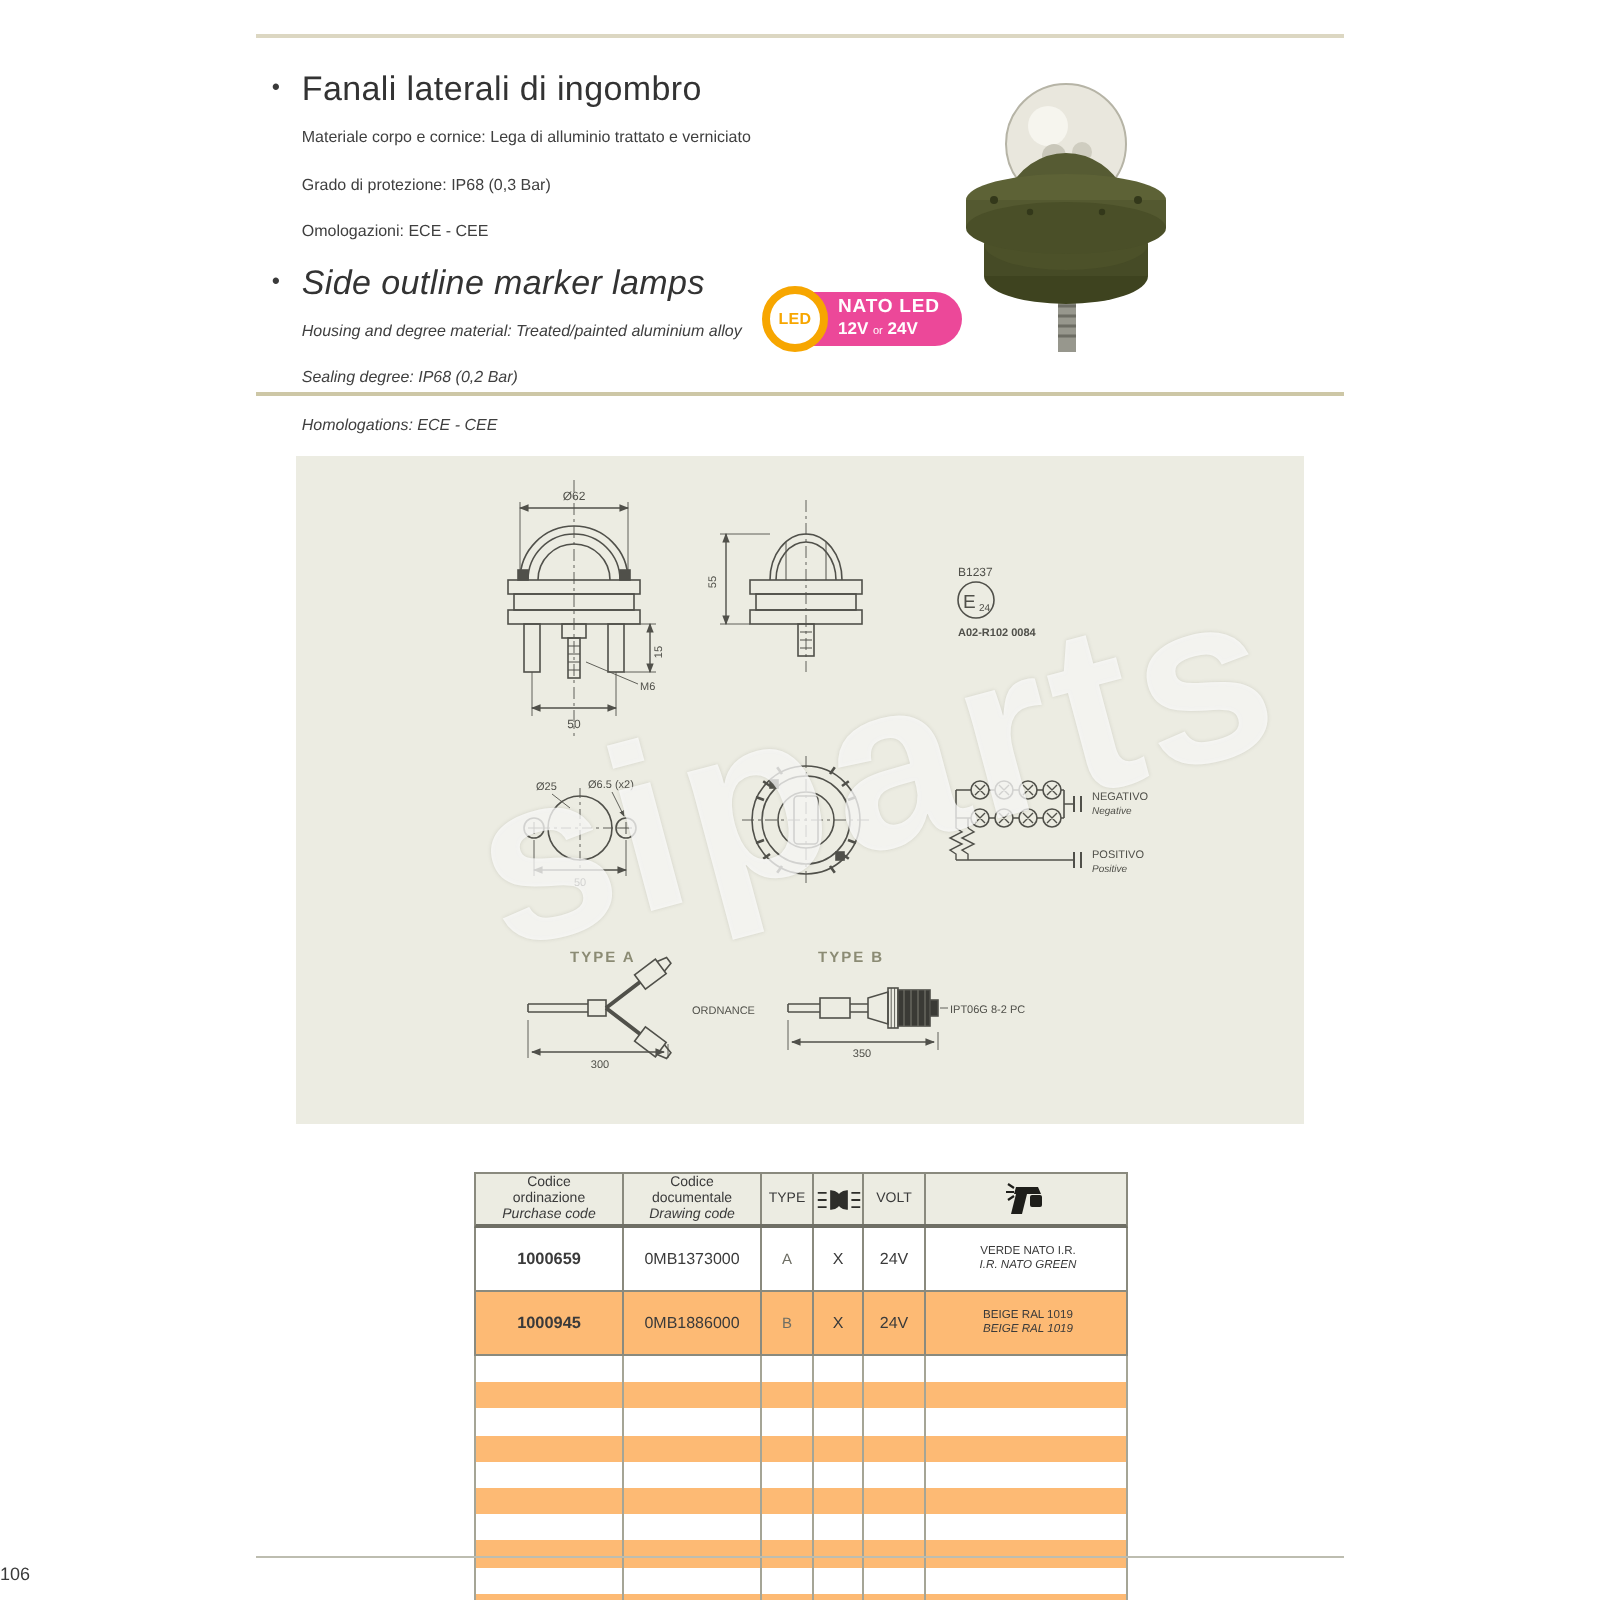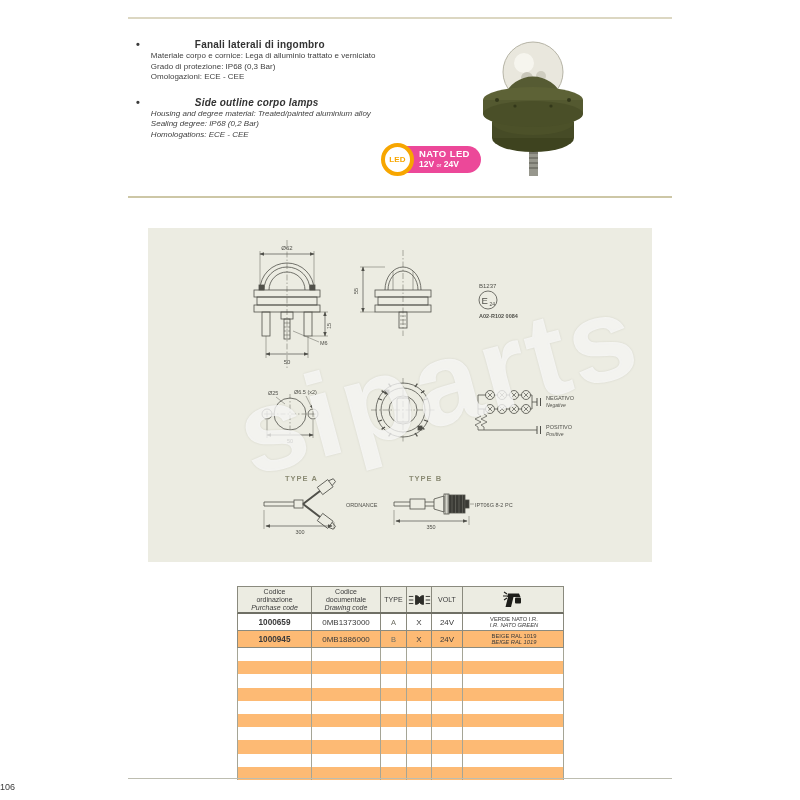--- a/index.html
+++ b/index.html
@@ -8,22 +8,22 @@
 
   .rule { position:absolute; left:128px; width:544px; height:2px; }
   .rule-top { top:17px; background:#dcd7c2; }
   .rule-mid { top:196px; background:#cdc7a6; }
   .rule-bottom { top:778px; height:1px; background:#bdbdb0; }
 
   
   .intro { position:absolute; left:136px; top:38px; width:340px; }
   .intro-item { display:flex; gap:11px; margin-bottom:13px; }
   .bullet { font-size:11px; line-height:13px; font-weight:bold; color:#3a3a3a; }
-  .intro-title { font-size:10px; font-weight:bold; line-height:13px; letter-spacing:.2px; color:#333;margin-left:44px; }
-  .intro-sub { font-size:8px; line-height:10.5px; margin-top:0; color:#3f3f3f; }
+  .intro-title { font-size:17px; font-weight:normal; line-height:13px; letter-spacing:.2px; color:#333; }
+  .intro-sub { font-size:8px; line-height:10.5px; margin-top:13px; color:#3f3f3f; }
   .en .intro-title, .en .intro-sub { font-style:italic; }
 
   
   .badge { position:absolute; left:384px; top:146px; width:97px; height:27px; background:#ec4899; border-radius:14px; }
   .badge-circle { position:absolute; left:-3px; top:-3px; width:33px; height:33px; border-radius:50%;
     background:#fff; border:4px solid #f7a600; color:#f7a600; font-weight:bold; font-size:8px;
     display:flex; align-items:center; justify-content:center; letter-spacing:.2px; }
   .badge-text { position:absolute; left:35px; top:2px; color:#fff; font-weight:bold; line-height:11px; }
   .badge-line1 { font-size:9.5px; letter-spacing:.4px; }
   .badge-line2 { font-size:8.5px; }
@@ -41,21 +41,21 @@
 
   
   .ptable { position:absolute; left:237px; top:586px; width:327px; }
   .t-row { display:grid; grid-template-columns:73px 69px 26px 25px 31px 103px;
     border-left:1px solid #8a8a7e; border-right:1px solid #8a8a7e; }
   .t-cell { display:flex; align-items:center; justify-content:center; overflow:hidden; }
   .t-cell + .t-cell { border-left:1px solid #8a8a7e; }
   .t-head { height:28px; border-top:1px solid #8a8a7e; border-bottom:2px solid #6f6f65; background:#ECECE2; }
   .t-head .t-cell { flex-direction:column; font-size:7px; line-height:8px; color:#3a3a3a; }
   .t-head .ital { font-style:italic; }
-  .t-data { height:17px; border-bottom:1px solid #8a8a7e; font-size:8px; }
+  .t-data { height:32px; border-bottom:1px solid #8a8a7e; font-size:8px; }
   .t-data .bold { font-weight:bold; font-size:8.2px; }
   .t-data .dim { color:#6e6e64; font-size:7.5px; }
   .t-data.alt, .t-row.alt { background:#fdba74; }
   .colorcell { flex-direction:column; font-size:5.8px; line-height:6.2px; }
   .colorcell .ital { font-style:italic; }
   .t-row.empty { height:13.2px; border-left-color:#a5a596; border-right-color:#a5a596; }
   .t-row.empty .t-cell + .t-cell { border-left-color:#a5a596; }
 
   .pagenum { position:absolute; left:0; right:0; top:782px; text-align:left; font-size:9px; color:#3a3a3a; }
 </style>
@@ -72,21 +72,21 @@
       <div>
         <div class="intro-title">Fanali laterali di ingombro</div>
         <div class="intro-sub">Materiale corpo e cornice: Lega di alluminio trattato e verniciato</div>
         <div class="intro-sub">Grado di protezione: IP68 (0,3 Bar)</div>
         <div class="intro-sub">Omologazioni: ECE - CEE</div>
       </div>
     </div>
     <div class="intro-item en">
       <span class="bullet">•</span>
       <div>
-        <div class="intro-title">Side outline corpo lamps</div>
+        <div class="intro-title">Side outline marker lamps</div>
         <div class="intro-sub">Housing and degree material: Treated/painted aluminium alloy</div>
         <div class="intro-sub">Sealing degree: IP68 (0,2 Bar)</div>
         <div class="intro-sub">Homologations: ECE - CEE</div>
       </div>
     </div>
   </section>
 
   <div class="badge">
     <div class="badge-circle">LED</div>
     <div class="badge-text">

